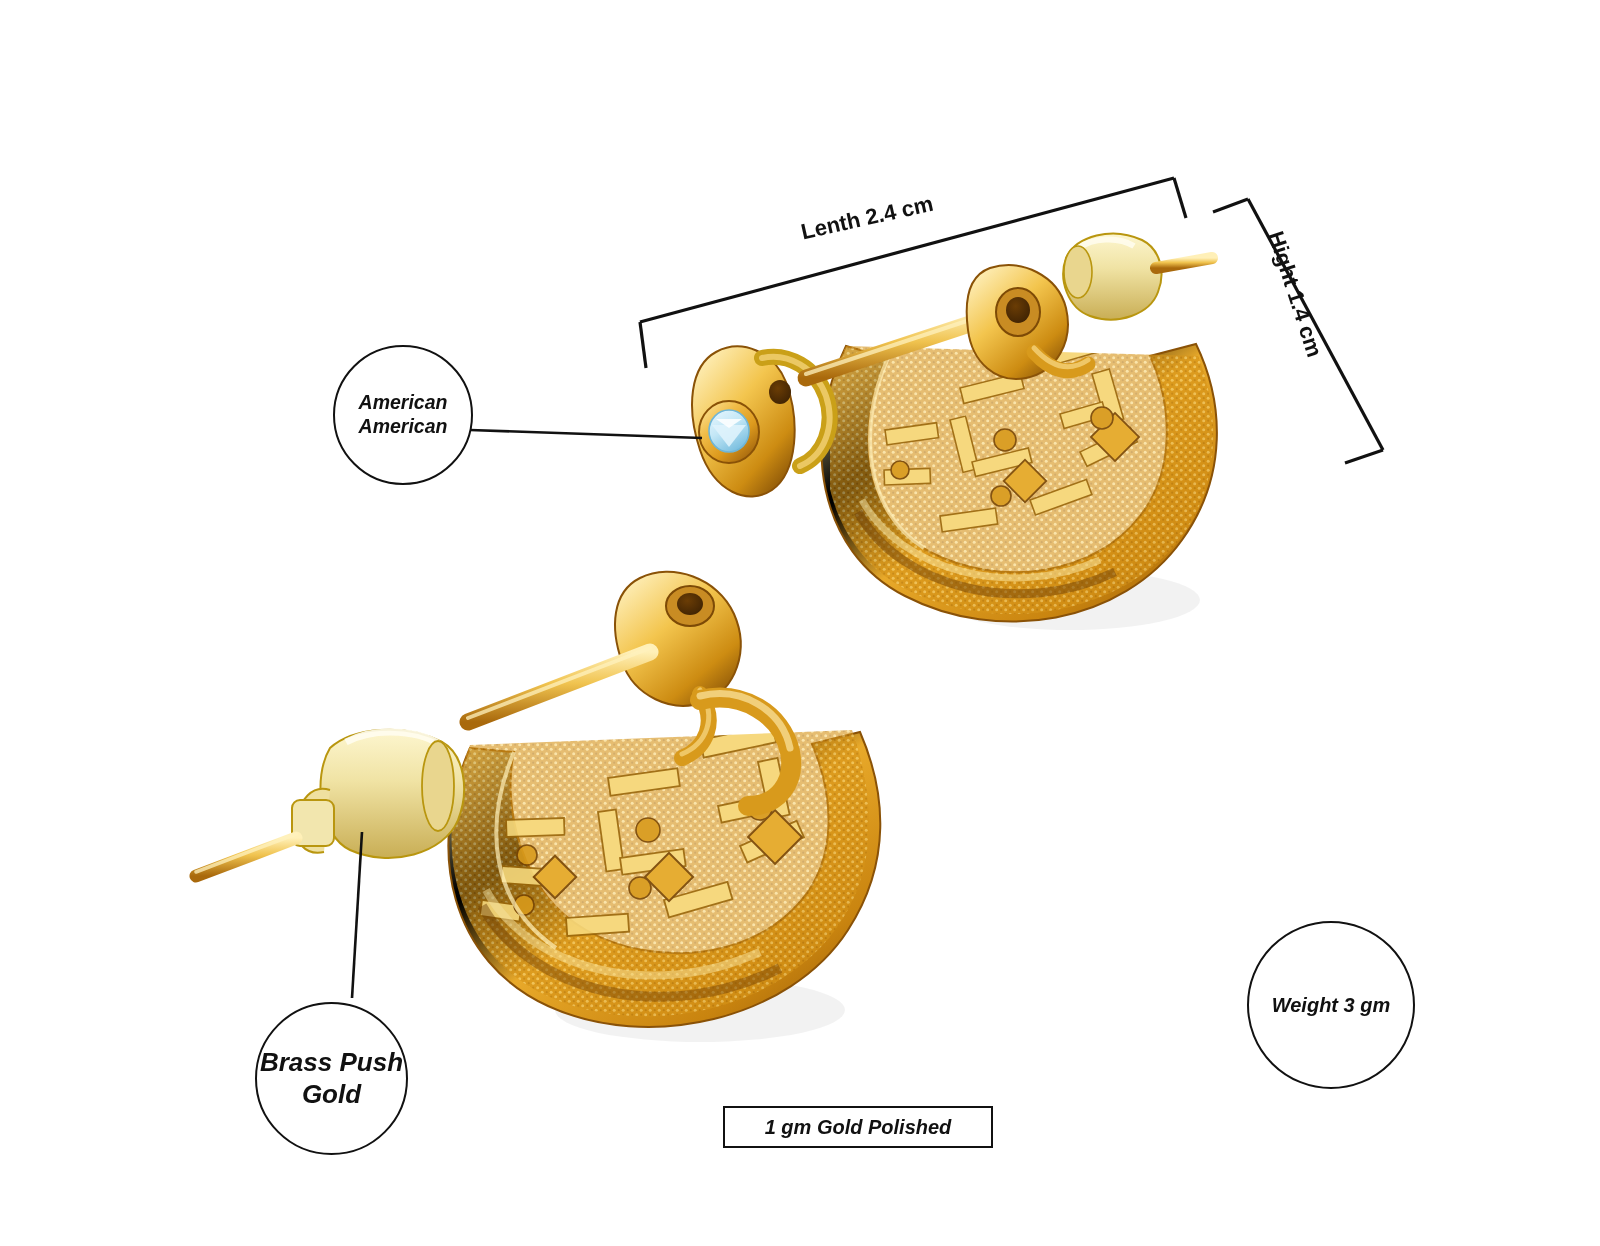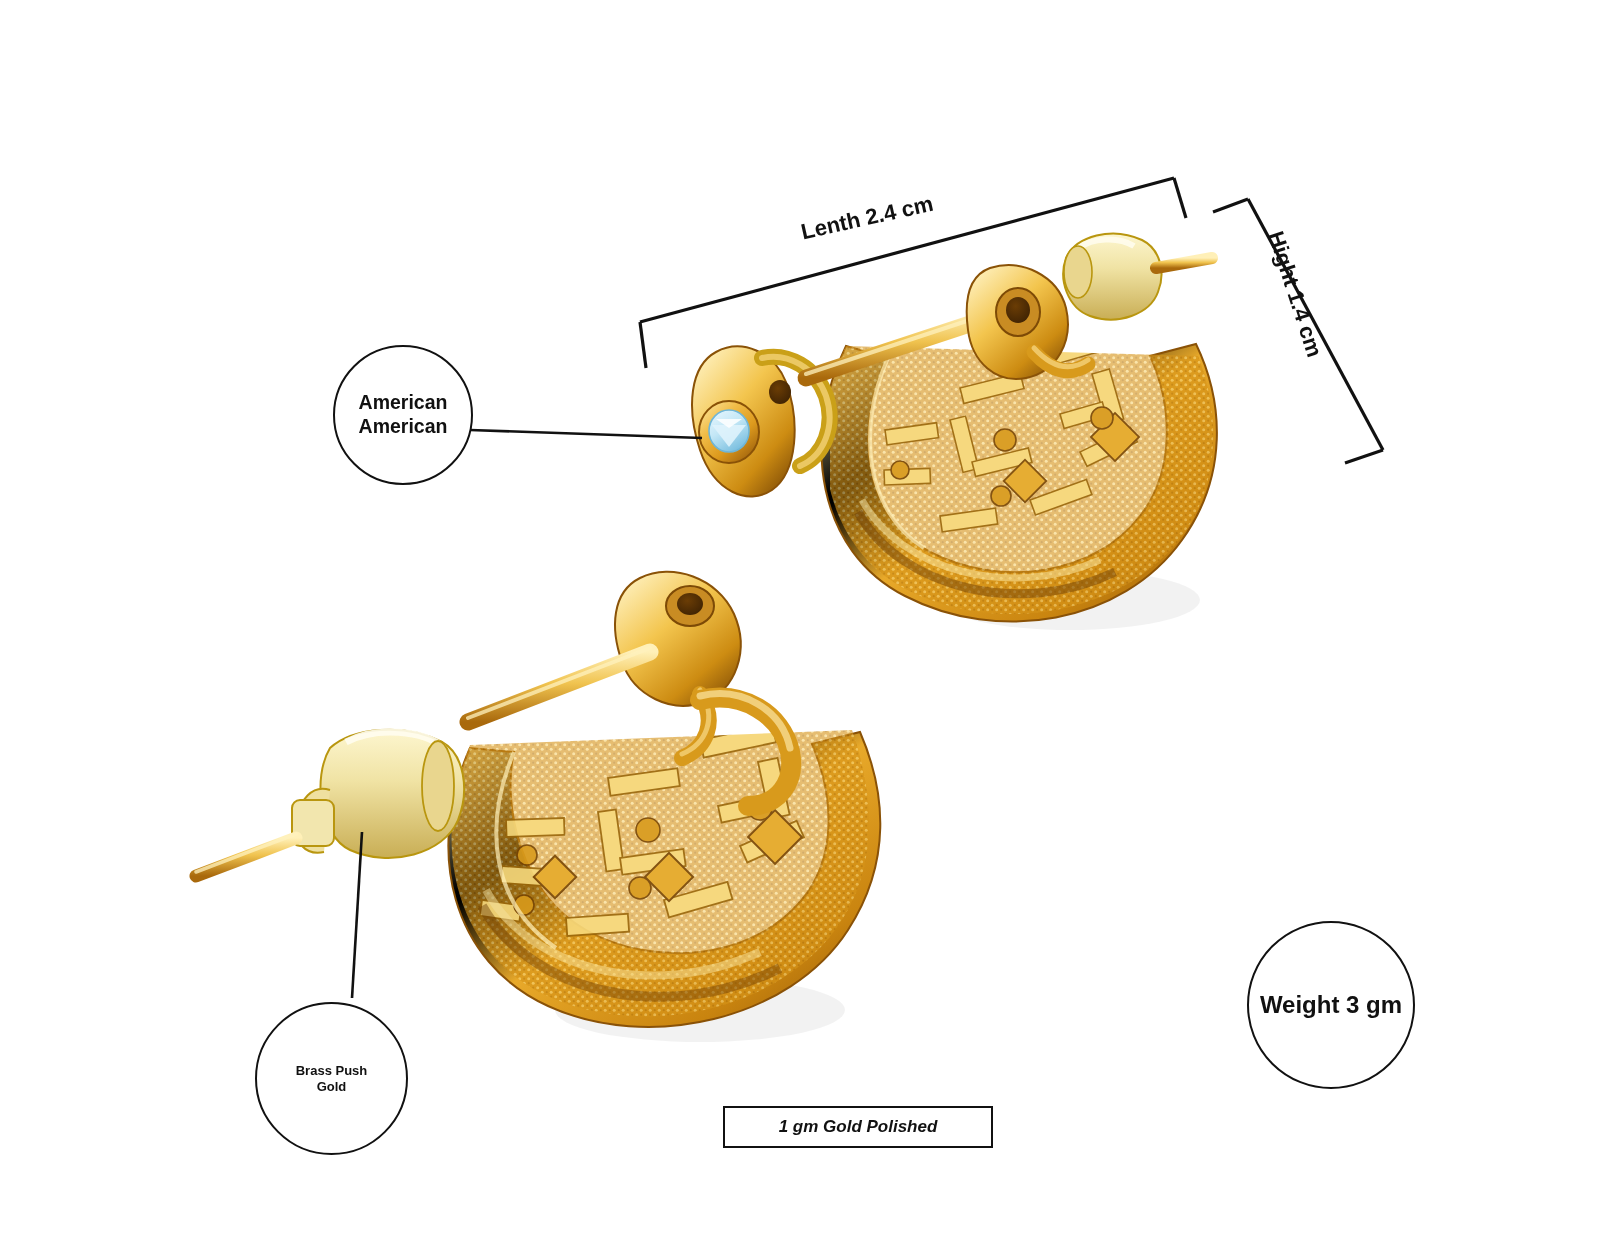--- a/index.html
+++ b/index.html
@@ -17,50 +17,51 @@
     position:absolute;
     border:2.4px solid #111;
     border-radius:50%;
     background:#fff;
     display:flex;align-items:center;justify-content:center;
     text-align:center;
     box-sizing:border-box;
   }
   .callout span{
     font-weight:bold;
+    font-style:italic;
     color:#111;
     line-height:1.22;
     display:block;
   }
   #callout-american-diamond{left:333px;top:345px;width:140px;height:140px;}
   #callout-american-diamond span{font-size:19.5px;}
   #callout-brass-push-plug{left:255px;top:1002px;width:153px;height:153px;}
-  #callout-brass-push-plug span{font-size:13px;}
+  #callout-brass-push-plug span{font-size:26px;}
   #callout-weight{left:1247px;top:921px;width:168px;height:168px;}
-  #callout-weight span{font-size:24px;}
+  #callout-weight span{font-size:20px;}
 
   
   .dimlabel{
     position:absolute;
     font-weight:bold;
     color:#111;
     white-space:nowrap;
     font-size:22px;
   }
   #dim-length-label{left:800px;top:205px;transform:rotate(-12.5deg);}
   #dim-height-label{left:1287px;top:228px;transform:rotate(72deg);transform-origin:left top;}
 
   
   #tag-gold-polished{
     position:absolute;left:723px;top:1106px;width:270px;height:42px;
     border:2.4px solid #111;background:#fff;
     display:flex;align-items:center;justify-content:center;
     box-sizing:border-box;
   }
-  #tag-gold-polished span{font-weight:bold;font-style:italic;font-size:17px;color:#111;}
+  #tag-gold-polished span{font-weight:bold;font-style:italic;font-size:20px;color:#111;}
 
   svg{position:absolute;left:0;top:0;overflow:visible;}
   .nofill{fill:none;}
 </style>
 </head>
 <body>
 
 <div class="stage">
 
   <svg width="1600" height="1246" viewBox="0 0 1600 1246">

